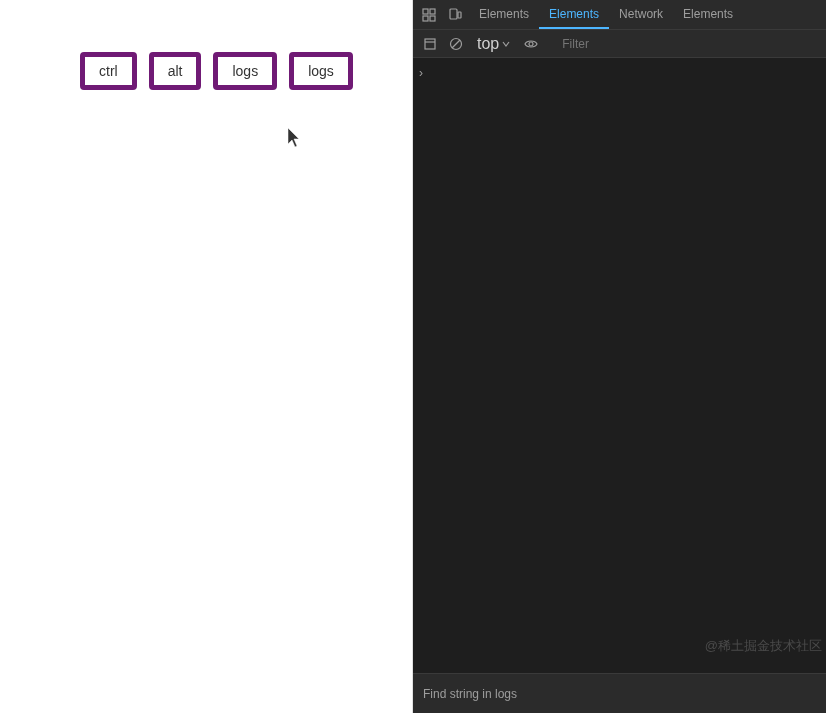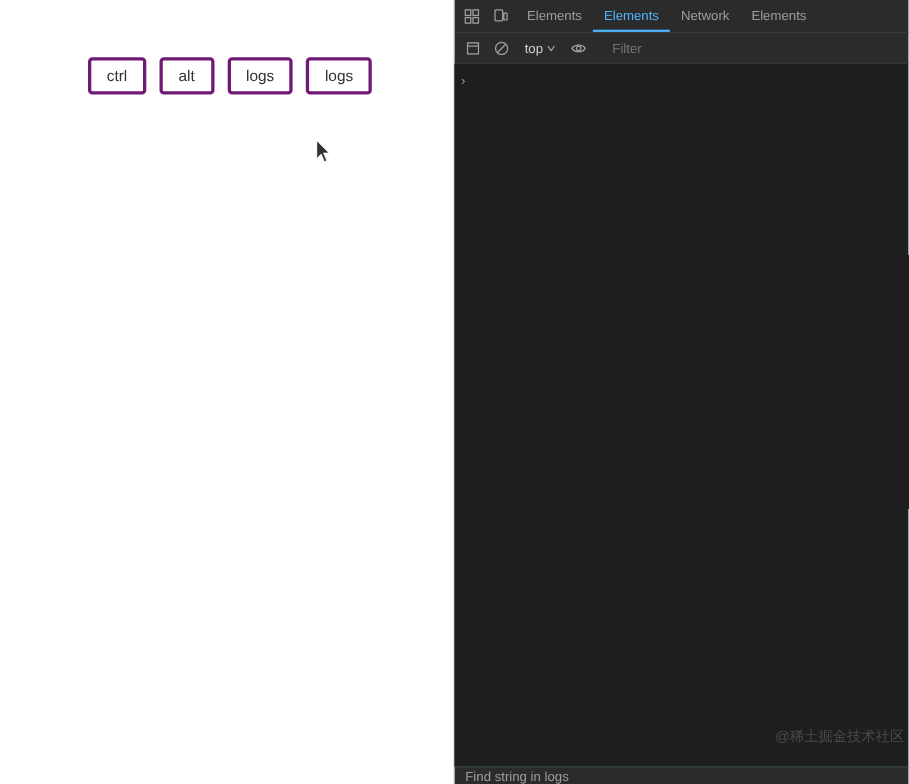--- a/index.html
+++ b/index.html
@@ -27,21 +27,21 @@
     }
 
     .key-buttons-area {
       display: flex;
       flex-direction: row;
       gap: 12px;
       padding: 52px 0 0 80px;
     }
 
     .key-button {
-      border: 3px solid #701a75;
+      border: 5px solid #701a75;
       border-radius: 4px;
       background: #ffffff;
       padding: 6px 14px;
       font-size: 14px;
       color: #333333;
       cursor: pointer;
       min-width: 50px;
       text-align: center;
     }
 
@@ -117,21 +117,21 @@
     }
 
     .context-selector {
       display: flex;
       align-items: center;
       gap: 3px;
       padding: 2px 6px;
       border-radius: 3px;
       cursor: pointer;
       color: #d0d0d0;
-      font-size: 12px;
+      font-size: 16px;
       justify-content: space-between;
     }
 
     .eye-btn {
       width: 22px;
       height: 22px;
       display: flex;
       align-items: center;
       justify-content: center;
       color: #9e9e9e;
@@ -168,21 +168,21 @@
     .watermark {
       position: absolute;
       bottom: 18px;
       right: 4px;
       color: #4a4a4a;
       font-size: 13px;
       font-family: sans-serif;
     }
 
     .find-bar {
-      height: 16px;
+      height: 40px;
       background: #2b2b2b;
       border-top: 1px solid #3a3a3a;
       display: flex;
       align-items: center;
       padding: 0 10px;
     }
 
     .find-bar-text {
       color: #9e9e9e;
       font-size: 12px;

